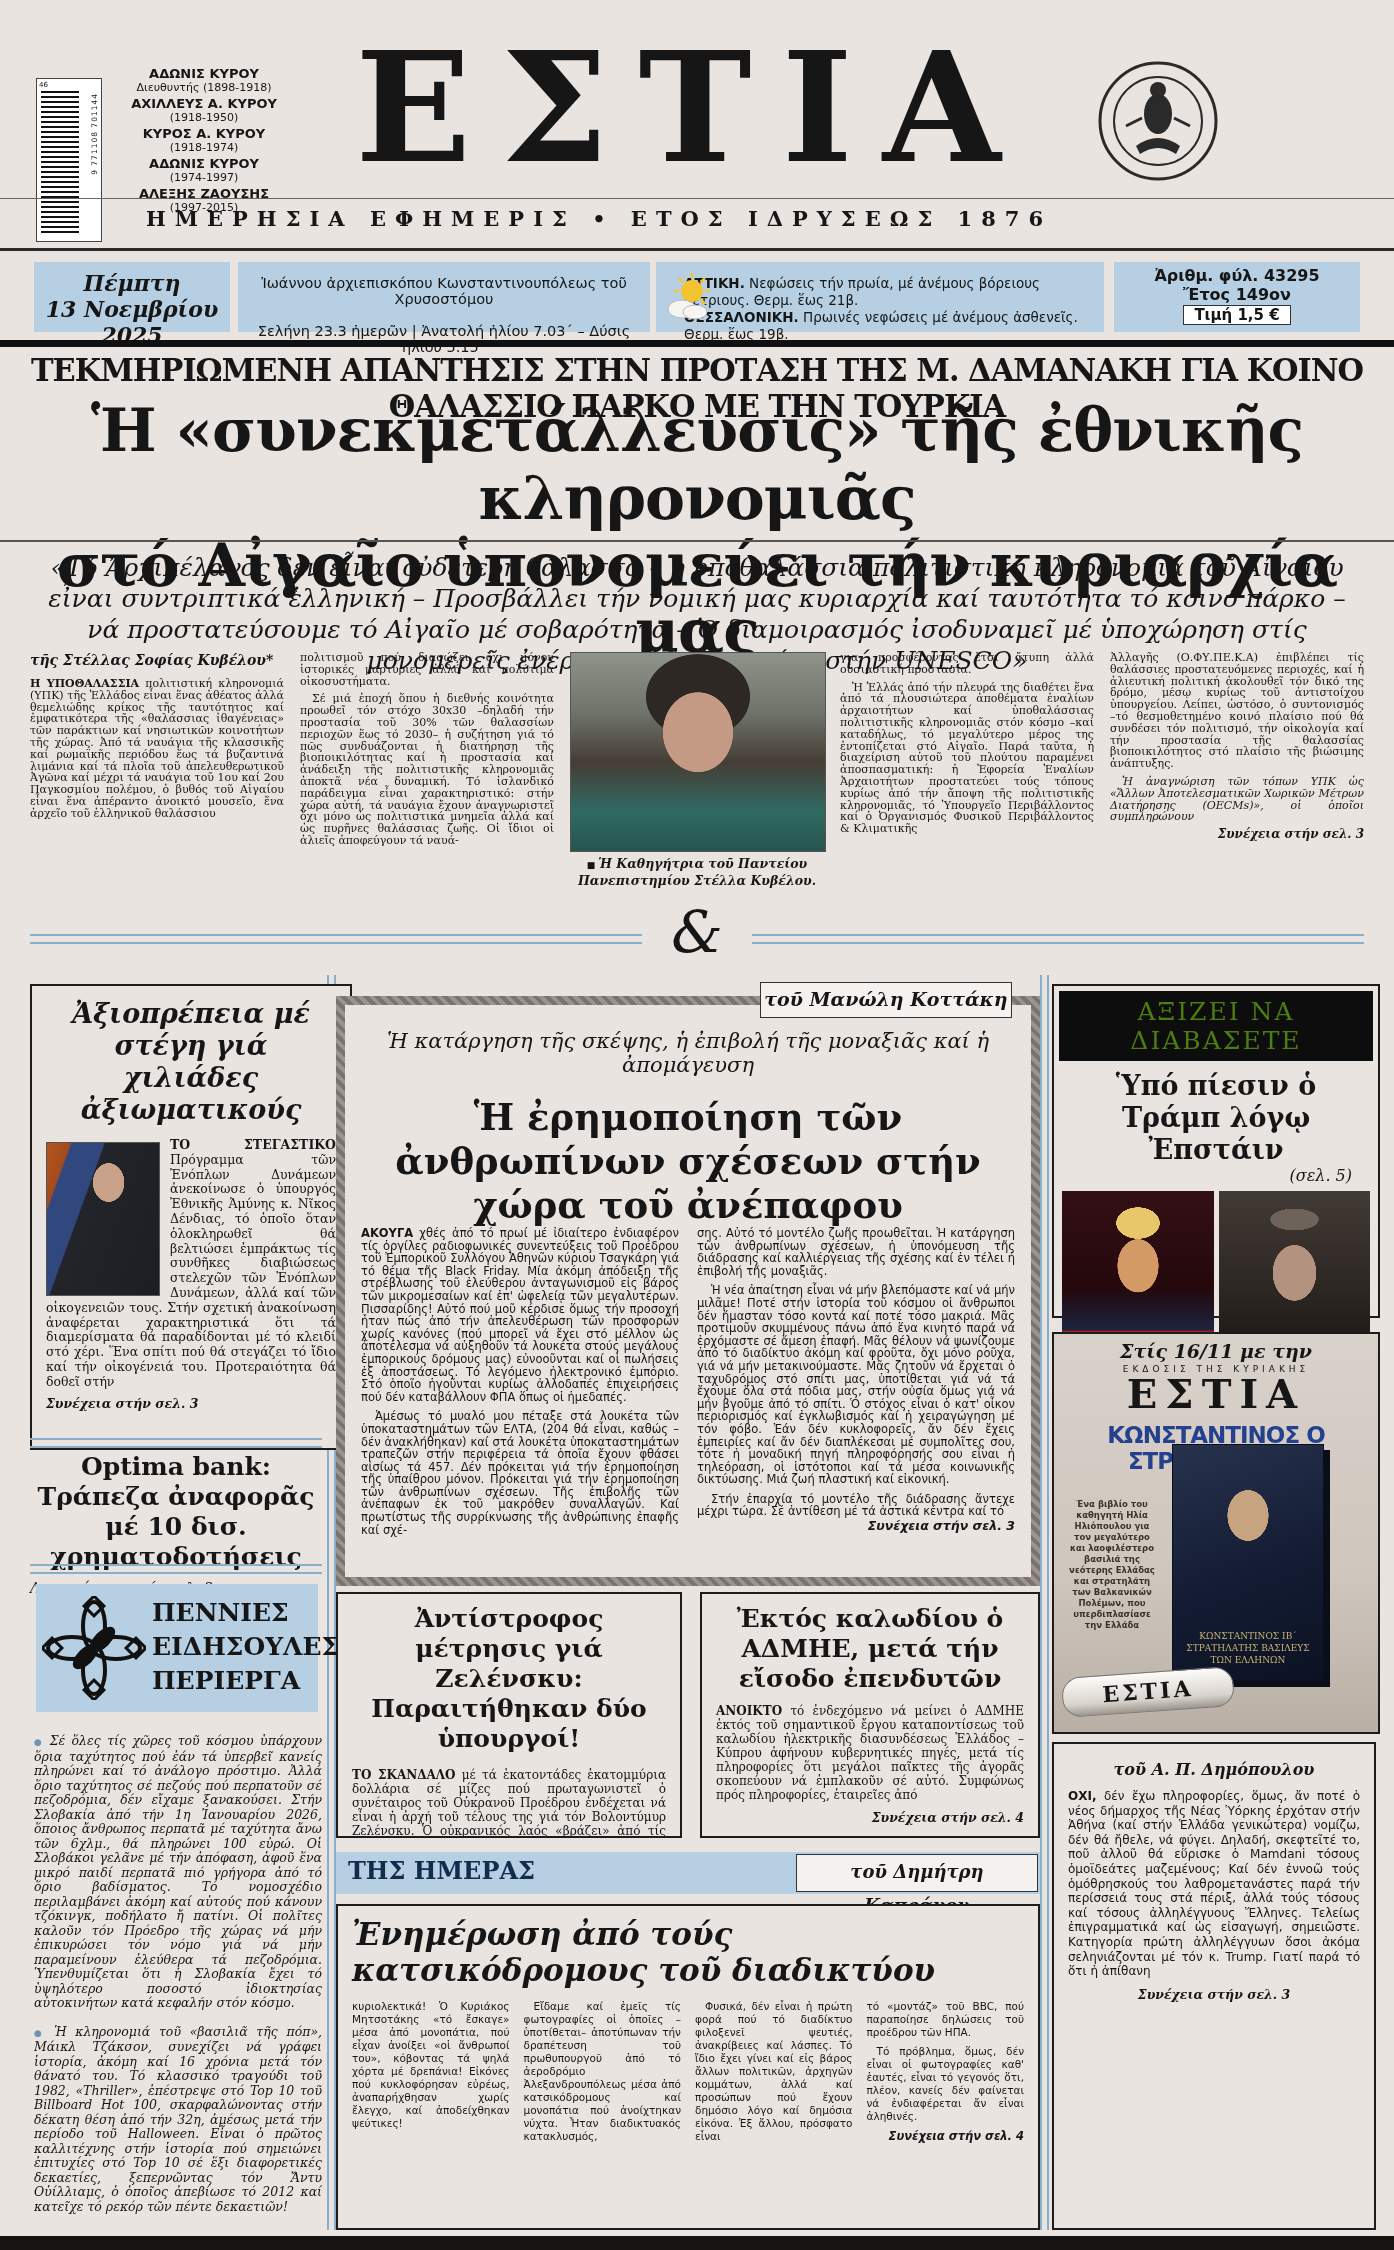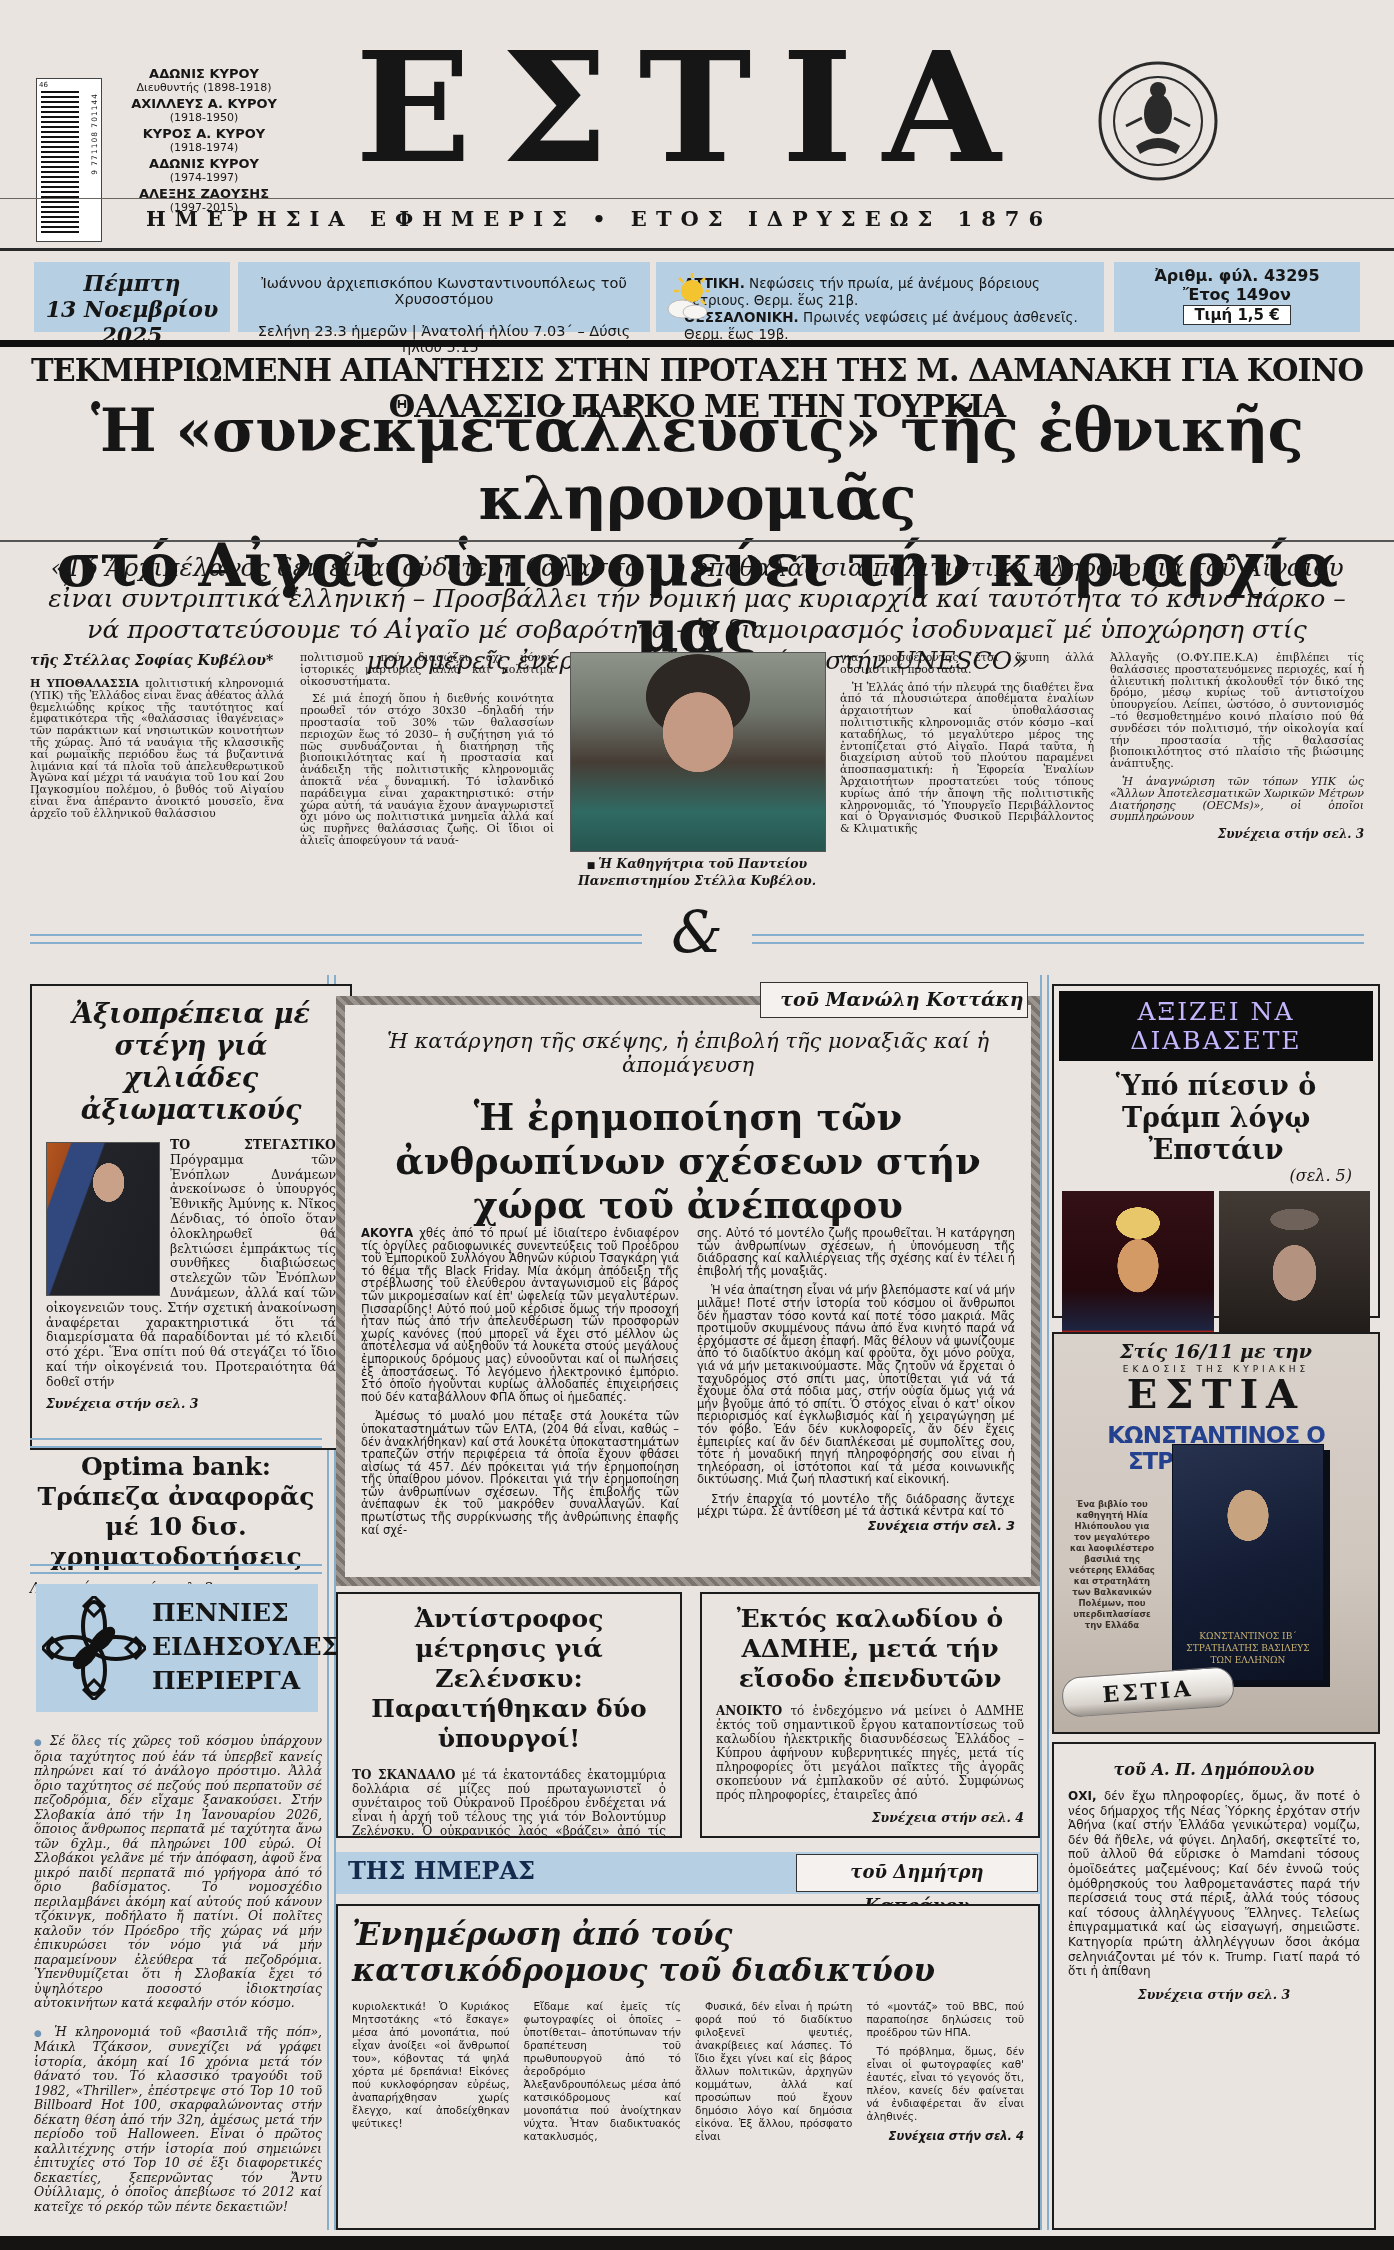--- a/index.html
+++ b/index.html
@@ -164,26 +164,26 @@
         </div>
         <div>
           <div class="just" style="font-size:11.5px;line-height:12.6px;margin-bottom:7px;">σης. Αὐτό τό μοντέλο ζωῆς προωθεῖται. Ἡ κατάργηση τῶν ἀνθρωπίνων σχέσεων, ἡ ὑπονόμευση τῆς διάδρασης καί καλλιέργειας τῆς σχέσης καί ἐν τέλει ἡ ἐπιβολή τῆς μοναξιᾶς.</div>
           <div class="just" style="font-size:11.5px;line-height:12.6px;text-indent:14px;margin-bottom:7px;">Ἡ νέα ἀπαίτηση εἶναι νά μήν βλεπόμαστε καί νά μήν μιλᾶμε! Ποτέ στήν ἱστορία τοῦ κόσμου οἱ ἄνθρωποι δέν ἤμασταν τόσο κοντά καί ποτέ τόσο μακριά. Μᾶς προτιμοῦν σκυμμένους πάνω ἀπό ἕνα κινητό παρά νά ἐρχόμαστε σέ ἄμεση ἐπαφή. Μᾶς θέλουν νά ψωνίζουμε ἀπό τό διαδίκτυο ἀκόμη καί φροῦτα, ὄχι μόνο ροῦχα, γιά νά μήν μετακινούμαστε. Μᾶς ζητοῦν νά ἔρχεται ὁ ταχυδρόμος στό σπίτι μας, ὑποτίθεται γιά νά τά ἔχουμε ὅλα στά πόδια μας, στήν οὐσία ὅμως γιά νά μήν βγοῦμε ἀπό τό σπίτι. Ὁ στόχος εἶναι ὁ κατ' οἶκον περιορισμός καί ἐγκλωβισμός καί ἡ χειραγώγηση μέ τόν φόβο. Ἐάν δέν κυκλοφορεῖς, ἄν δέν ἔχεις ἐμπειρίες καί ἄν δέν διαπλέκεσαι μέ συμπολῖτες σου, τότε ἡ μοναδική πηγή πληροφόρησής σου εἶναι ἡ τηλεόραση, οἱ ἱστότοποι καί τά μέσα κοινωνικῆς δικτύωσης. Μιά ζωή πλαστική καί εἰκονική.</div>
           <div class="just" style="font-size:11.5px;line-height:12.6px;text-indent:14px;">Στήν ἐπαρχία τό μοντέλο τῆς διάδρασης ἄντεχε μέχρι τώρα. Σέ ἀντίθεση μέ τά ἀστικά κέντρα καί τό</div>
           <div class="cont" style="font-size:12.5px;">Συνέχεια στήν σελ. 3</div>
         </div>
       </div>
     </div>
   </div>
-  <div class="abs" style="left:760px;top:982px;width:250px;height:34px;background:#f4f1ee;border:1px solid #333;text-align:center;padding-left:16px;">
+  <div class="abs" style="left:760px;top:982px;width:250px;height:34px;background:#f4f1ee;border:1px solid #333;text-align:center;">
     <span style="font-style:italic;font-weight:bold;font-size:19px;line-height:32px;">τοῦ Μανώλη Κοττάκη</span>
   </div>
 
   <div class="abs boxed" style="left:1052px;top:984px;width:324px;height:330px;">
-    <div style="background:#0d0d0d;color:#c4b5fd;text-align:center;font-size:25px;letter-spacing:2px;padding:6px 0;margin:5px;">ΑΞΙΖΕΙ ΝΑ ΔΙΑΒΑΣΕΤΕ</div>
+    <div style="background:#0d0d0d;color:#4d7c0f;text-align:center;font-size:25px;letter-spacing:2px;padding:6px 0;margin:5px;">ΑΞΙΖΕΙ ΝΑ ΔΙΑΒΑΣΕΤΕ</div>
     <div style="text-align:center;font-weight:bold;font-size:27px;line-height:32px;padding:4px 30px 0 30px;">Ὑπό πίεσιν ὁ Τράμπ λόγῳ Ἐπστάιν</div>
     <div style="text-align:right;font-style:italic;font-size:16px;padding-right:26px;">(σελ. 5)</div>
     <div style="display:flex;gap:5px;padding:6px 8px;">
       <div class="photo" style="width:152px;height:178px;background:radial-gradient(ellipse 36px 26px at 50% 18%,#e8c66a 0 60%,rgba(0,0,0,0) 61%),radial-gradient(ellipse 34px 44px at 50% 42%,#d49a66 0 60%,rgba(0,0,0,0) 61%),linear-gradient(180deg,#331016 0%,#24080c 55%,#1d2440 78%,#b32017 79%,#141a30 100%);"></div>
       <div class="photo" style="width:152px;height:178px;background:radial-gradient(ellipse 40px 18px at 50% 16%,#6e625a 0 60%,rgba(0,0,0,0) 61%),radial-gradient(ellipse 36px 46px at 50% 46%,#b39280 0 60%,rgba(0,0,0,0) 61%),linear-gradient(180deg,#423a34 0%,#2b2522 60%,#171310 100%);"></div>
     </div>
   </div>
 
   <div class="abs boxed" style="left:1052px;top:1332px;width:324px;height:398px;background:linear-gradient(180deg,#d9d2cb 0%,#cfc6bd 60%,#b9afa5 100%);overflow:hidden;">
     <div style="text-align:center;font-weight:bold;font-style:italic;font-size:19px;margin-top:6px;">Στίς 16/11 με την</div>

